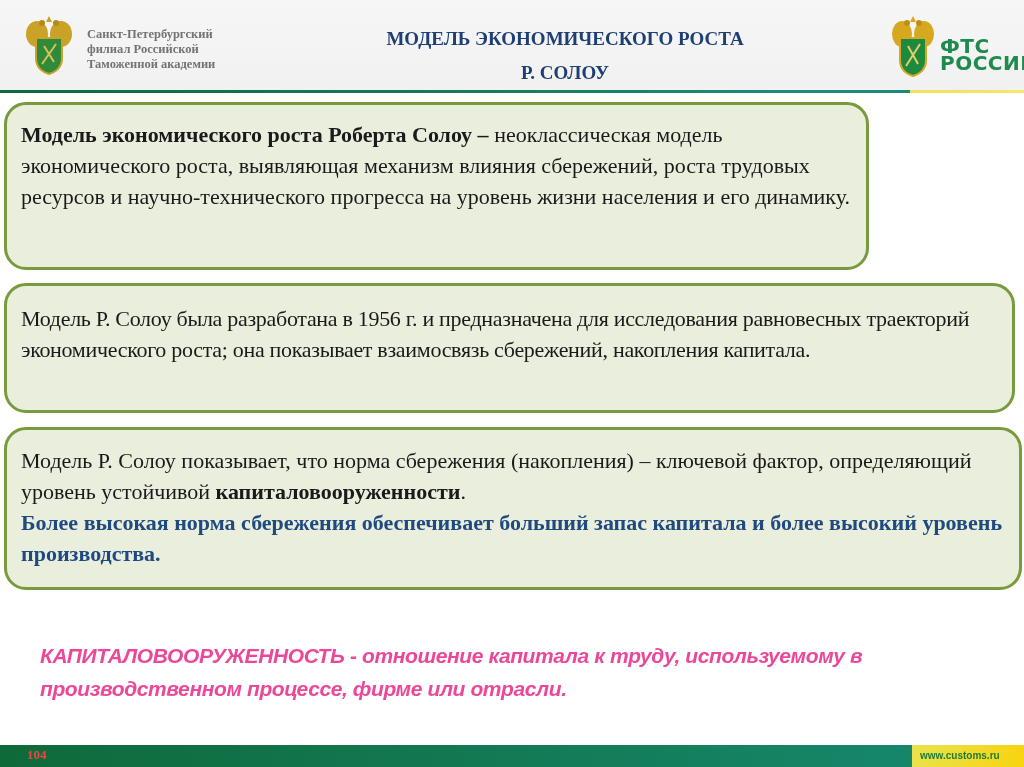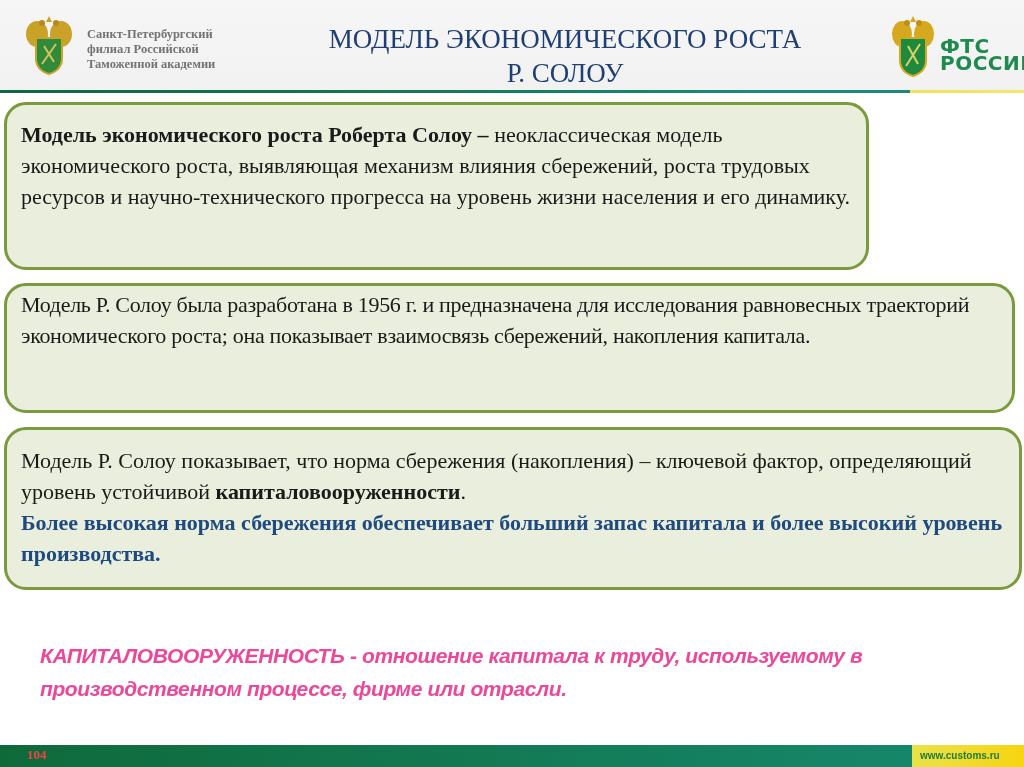--- a/index.html
+++ b/index.html
@@ -2,26 +2,26 @@
 <html><head>
 <meta charset="utf-8">
 <style>
   html, body { margin:0; padding:0; }
   body { width:1024px; height:767px; position:relative; overflow:hidden; background:#ffffff; font-family:"Liberation Serif", serif; }
   .header { position:absolute; left:0; top:0; width:1024px; height:92px; background:linear-gradient(#f6f6f6,#f1f1f1); }
   .header-line { position:absolute; left:0; top:90px; height:3px; width:1024px;
     background:linear-gradient(to right,#0e6a3c 0%,#127a52 40%,#1b8a78 75%,#1b8a78 910px,#f2e15a 910px,#f5e66e 100%); }
   .left-logo { position:absolute; left:24px; top:14px; width:50px; height:62px; }
   .inst { position:absolute; left:87px; top:27px; color:#737373; font-size:12.5px; line-height:15px; font-weight:bold; font-family:"Liberation Serif", serif; }
-  .title { position:absolute; left:290px; top:22px; width:550px; text-align:center; color:#1f3f74; font-weight:normal; font-size:27px; line-height:34px; }
+  .title { position:absolute; left:290px; top:22px; width:550px; text-align:center; color:#1f3f74; font-weight:bold; font-size:19px; line-height:34px; }
   .right-logo { position:absolute; left:890px; top:14px; width:46px; height:64px; }
   .fts { position:absolute; left:940px; top:38px; color:#1e8a4e; font-family:"DejaVu Sans", sans-serif; font-weight:bold; font-size:20px; line-height:17px; letter-spacing:0.5px; }
   .box { position:absolute; background:#eaeedd; border:3px solid #7a9a3e; border-radius:22px; box-sizing:border-box; color:#1a1a1a; font-size:22px; line-height:31px; }
   .box1 { left:4px; top:102px; width:865px; height:168px; padding:14px 14px 0 14px; }
-  .box2 { left:4px; top:283px; width:1011px; height:130px; padding:3px 14px 0 14px; letter-spacing:-0.3px; }
+  .box2 { left:4px; top:283px; width:1011px; height:130px; padding:17px 14px 0 14px; letter-spacing:-0.3px; }
   .box3 { left:4px; top:427px; width:1018px; height:163px; padding:15px 14px 0 14px; }
   .bold { font-weight:bold; }
   .blue { color:#1f4a80; font-weight:bold; }
   .definition { position:absolute; left:40px; top:639px; width:940px; color:#ec4899; font-family:"Liberation Sans", sans-serif; font-style:italic; font-weight:bold; font-size:21px; line-height:33px; letter-spacing:-0.4px; }
   .footer { position:absolute; left:0; top:745px; width:1024px; height:22px; background:linear-gradient(to right,#0f6a3a 0%,#137a55 50%,#178a70 100%); }
   .footer-yellow { position:absolute; left:912px; top:745px; width:112px; height:22px; background:linear-gradient(to right,#e9e24a,#f7d410); }
   .page-num { position:absolute; left:27px; top:747px; color:#ef4444; font-weight:bold; font-size:13px; }
   .url { position:absolute; left:920px; top:750px; color:#1f7a3a; font-family:"Liberation Sans", sans-serif; font-weight:bold; font-size:10px; }
 </style>
 </head>

